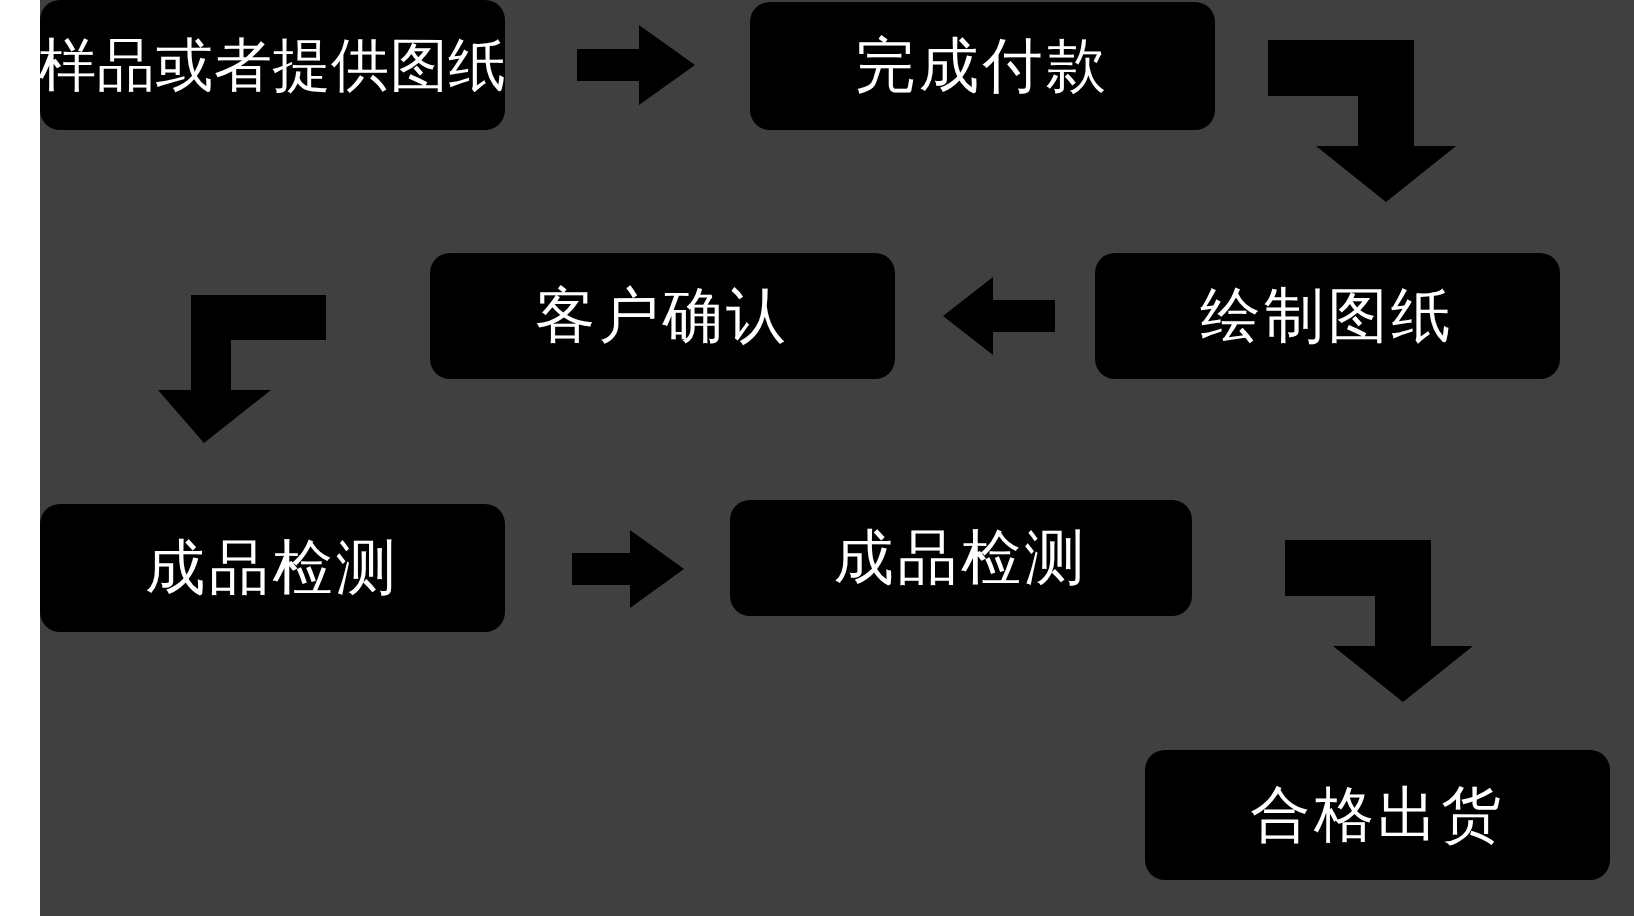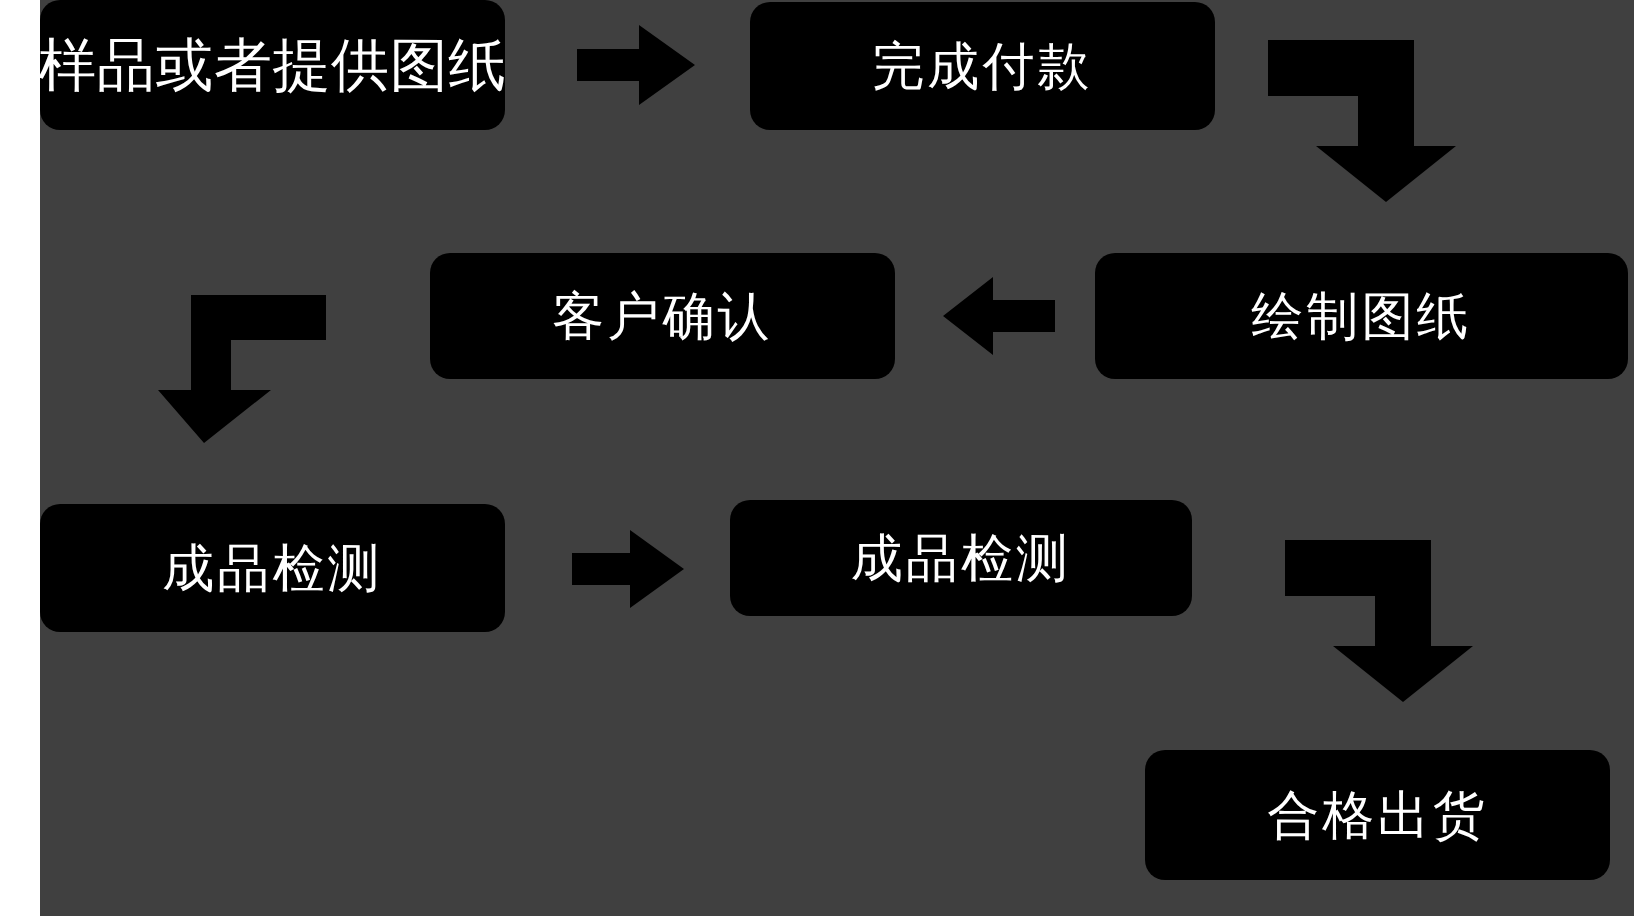--- a/index.html
+++ b/index.html
@@ -20,21 +20,21 @@
     position: absolute;
     background: #000000;
     border-radius: 20px;
     display: flex;
     align-items: center;
     justify-content: center;
     box-sizing: border-box;
   }
   .node-label {
     color: #ffffff;
-    font-size: 52px;
+    font-size: 60px;
     line-height: 1;
     letter-spacing: 0.06em;
     white-space: nowrap;
     text-align: center;
     font-weight: 400;
   }
   .node-label.wide {
     font-size: 58px;
     letter-spacing: 0.01em;
   }
@@ -52,21 +52,21 @@
 <div id="canvas">
 
   <div class="node" style="left:0px; top:0px; width:465px; height:130px;">
     <span class="node-label wide">样品或者提供图纸</span>
   </div>
 
   <div class="node" style="left:710px; top:2px; width:465px; height:128px;">
     <span class="node-label">完成付款</span>
   </div>
 
-  <div class="node" style="left:1055px; top:253px; width:533px; height:126px;">
+  <div class="node" style="left:1055px; top:253px; width:465px; height:126px;">
     <span class="node-label">绘制图纸</span>
   </div>
 
   <div class="node" style="left:390px; top:253px; width:465px; height:126px;">
     <span class="node-label">客户确认</span>
   </div>
 
   <div class="node" style="left:0px; top:504px; width:465px; height:128px;">
     <span class="node-label">成品检测</span>
   </div>

